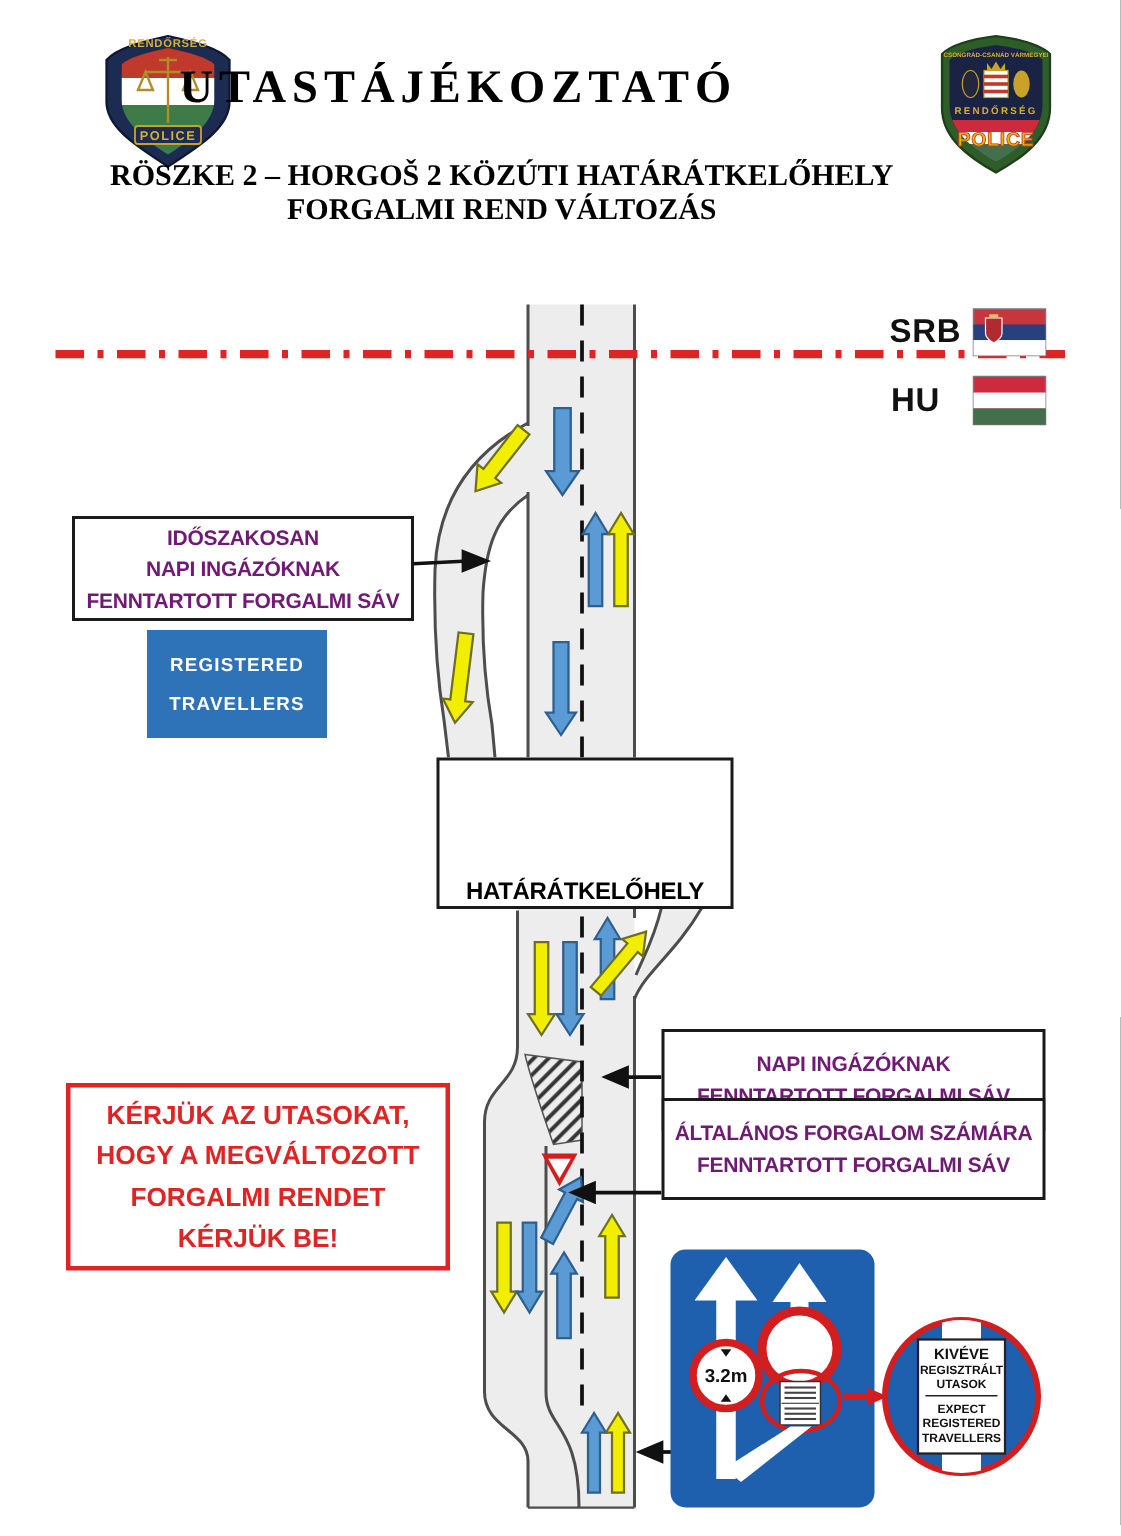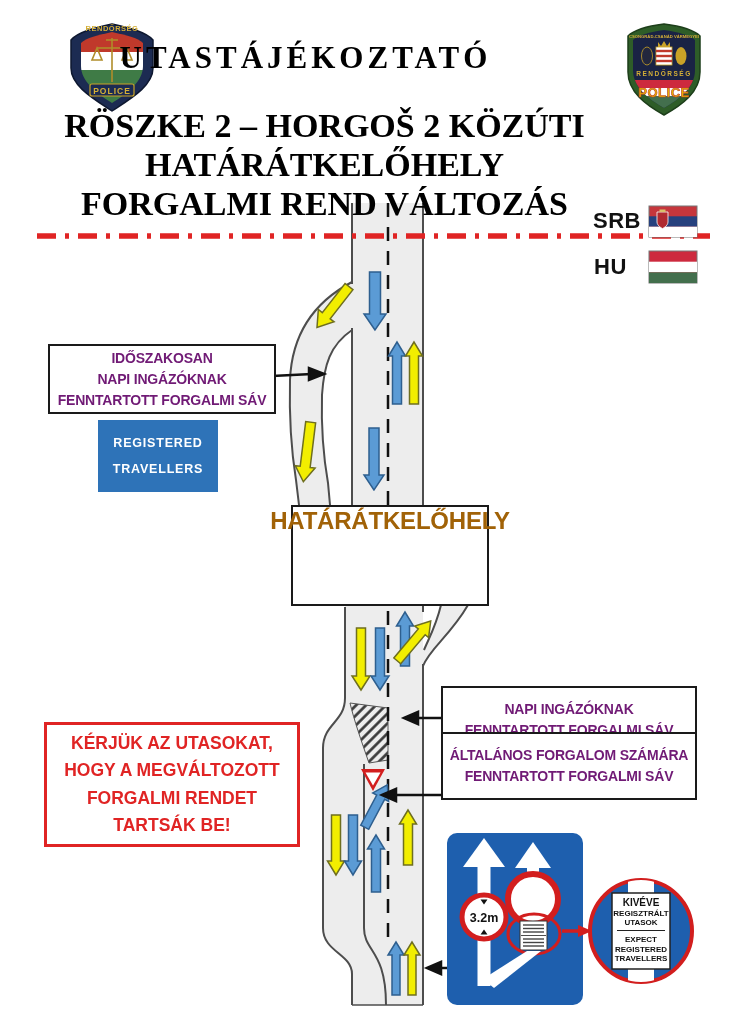--- a/index.html
+++ b/index.html
@@ -9,42 +9,42 @@
     font-family:"Liberation Sans",sans-serif;
   }
   .abs{position:absolute;}
   svg{position:absolute;left:0;top:0;}
   .title{
     left:0;top:40px;width:611px;text-align:center;
     font-family:"Liberation Serif",serif;font-weight:bold;
     font-size:31px;letter-spacing:4px;color:#000;
   }
   .subtitle{
-    left:3px;top:106px;width:643px;text-align:center;
+    left:13px;top:106px;width:643px;text-align:center;
     font-family:"Liberation Serif",serif;font-weight:bold;
-    font-size:34px;line-height:1.15;color:#000;
+    font-size:20px;line-height:1.15;color:#000;
   }
   .country-label{
     font-weight:bold;font-size:22px;color:#111;letter-spacing:0.5px;
   }
   .label-box{
     background:#fff;border:2px solid #1a1a1a;color:#701a75;
     font-weight:bold;font-size:14px;letter-spacing:-0.2px;
     display:flex;flex-direction:column;justify-content:center;align-items:center;
     text-align:right;line-height:1.5;z-index:5;
   }
   .registered-box{
     background:#2e73b8;color:#fff;font-weight:bold;font-size:12.5px;
     letter-spacing:0.8px;display:flex;flex-direction:column;justify-content:center;
     align-items:center;text-align:center;line-height:2.1;z-index:5;
   }
   .crossing-box{
-    background:#fff;border:2.5px solid #1a1a1a;color:#a16207;
-    font-weight:bold;font-size:24px;letter-spacing:-0.2px;
-    display:flex;justify-content:center;align-items:flex-start;z-index:5;
+    background:#fff;border:2.5px solid #1a1a1a;color:#000000;
+    font-weight:bold;font-size:16px;letter-spacing:-0.2px;
+    display:flex;justify-content:center;align-items:flex-end;z-index:5;
   }
   .notice-box{
     background:#fff;border:3px solid #e02424;color:#e02424;
     font-weight:bold;font-size:17.5px;display:flex;flex-direction:column;
     justify-content:center;align-items:center;text-align:center;line-height:1.55;z-index:5;
   }
 </style>
 </head>
 <body>
 
@@ -276,21 +276,21 @@
   </div>
 
   <div class="abs crossing-box" style="left:291px;top:505px;width:194px;height:97px;">
     <span>HATÁRÁTKELŐHELY</span>
   </div>
 
   <div class="abs notice-box" style="left:44px;top:722px;width:250px;height:119px;">
     <div>KÉRJÜK AZ UTASOKAT,</div>
     <div>HOGY A MEGVÁLTOZOTT</div>
     <div>FORGALMI RENDET</div>
-    <div>TARTSÁK BE!</div>
+    <div>KÉRJÜK BE!</div>
   </div>
 
   <div class="abs label-box" style="left:441px;top:686px;width:252px;height:64px;">
     <div>NAPI INGÁZÓKNAK</div>
     <div>FENNTARTOTT FORGALMI SÁV</div>
   </div>
 
   <div class="abs label-box" style="left:441px;top:732px;width:252px;height:64px;">
     <div>ÁLTALÁNOS FORGALOM SZÁMÁRA</div>
     <div>FENNTARTOTT FORGALMI SÁV</div>

